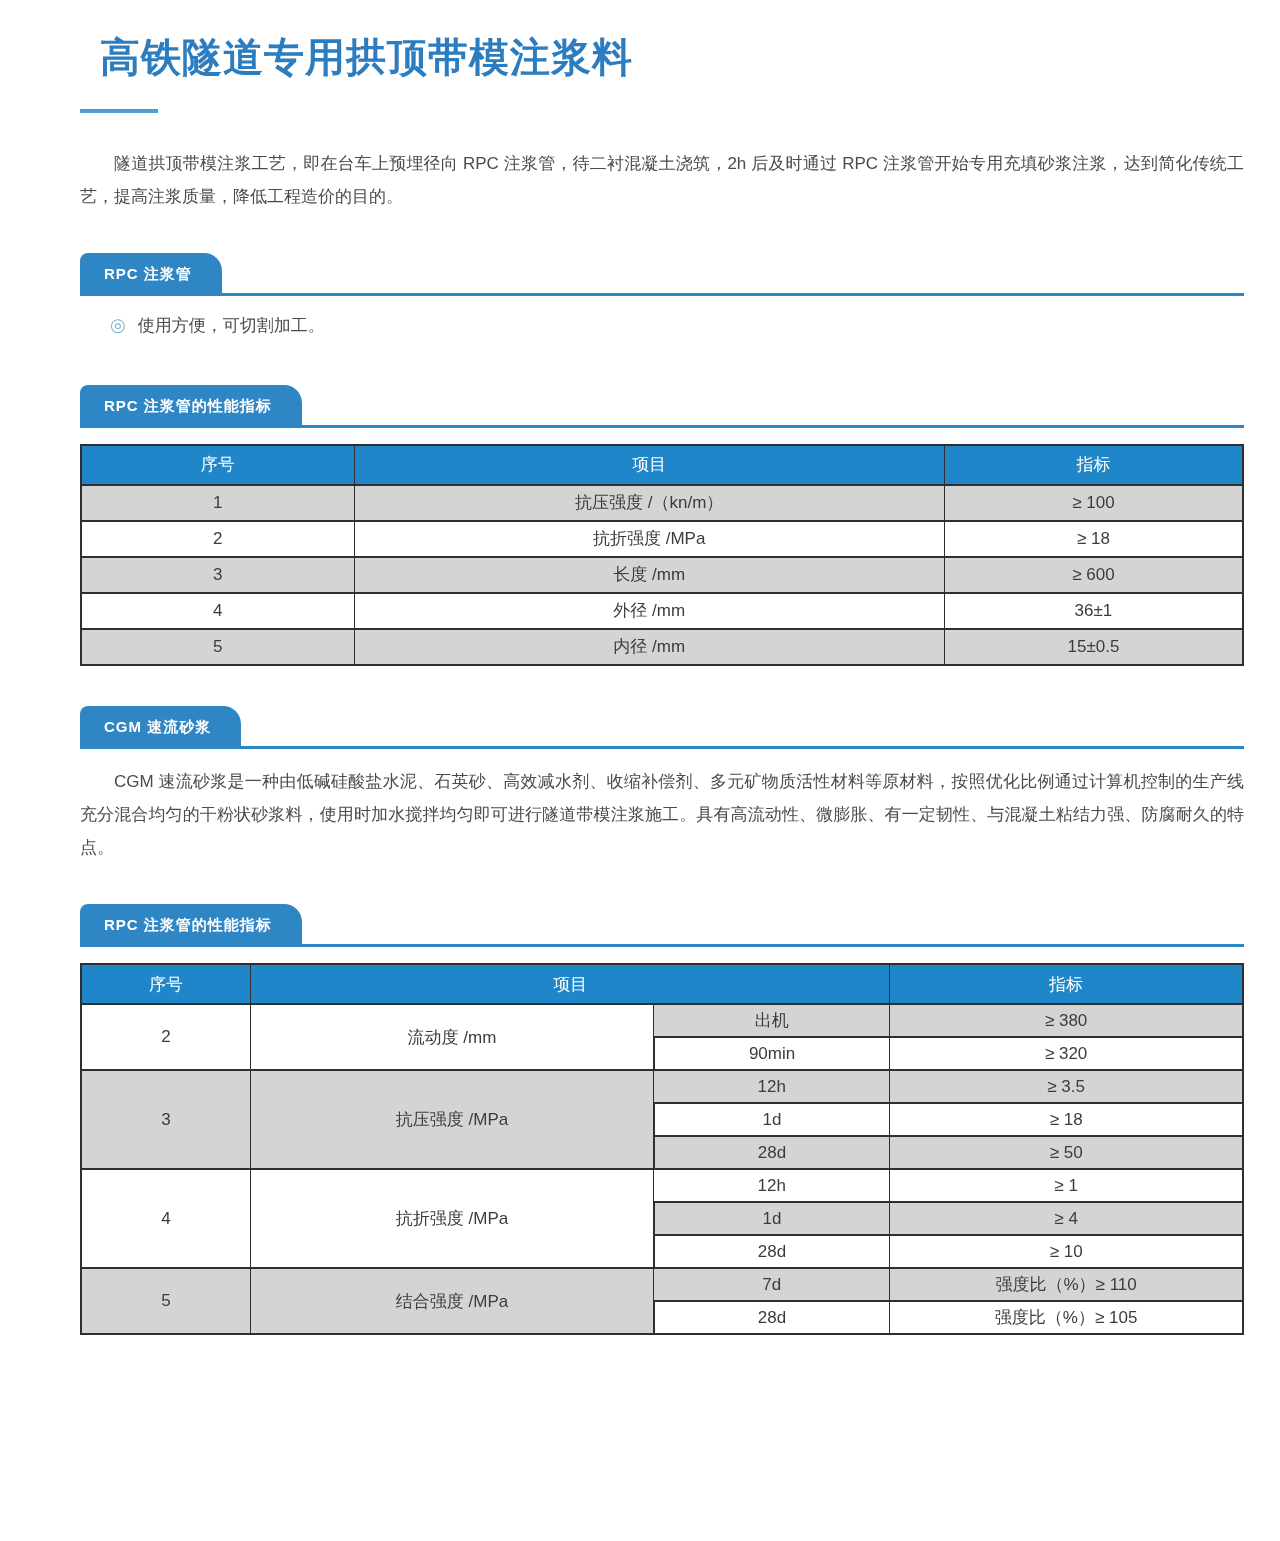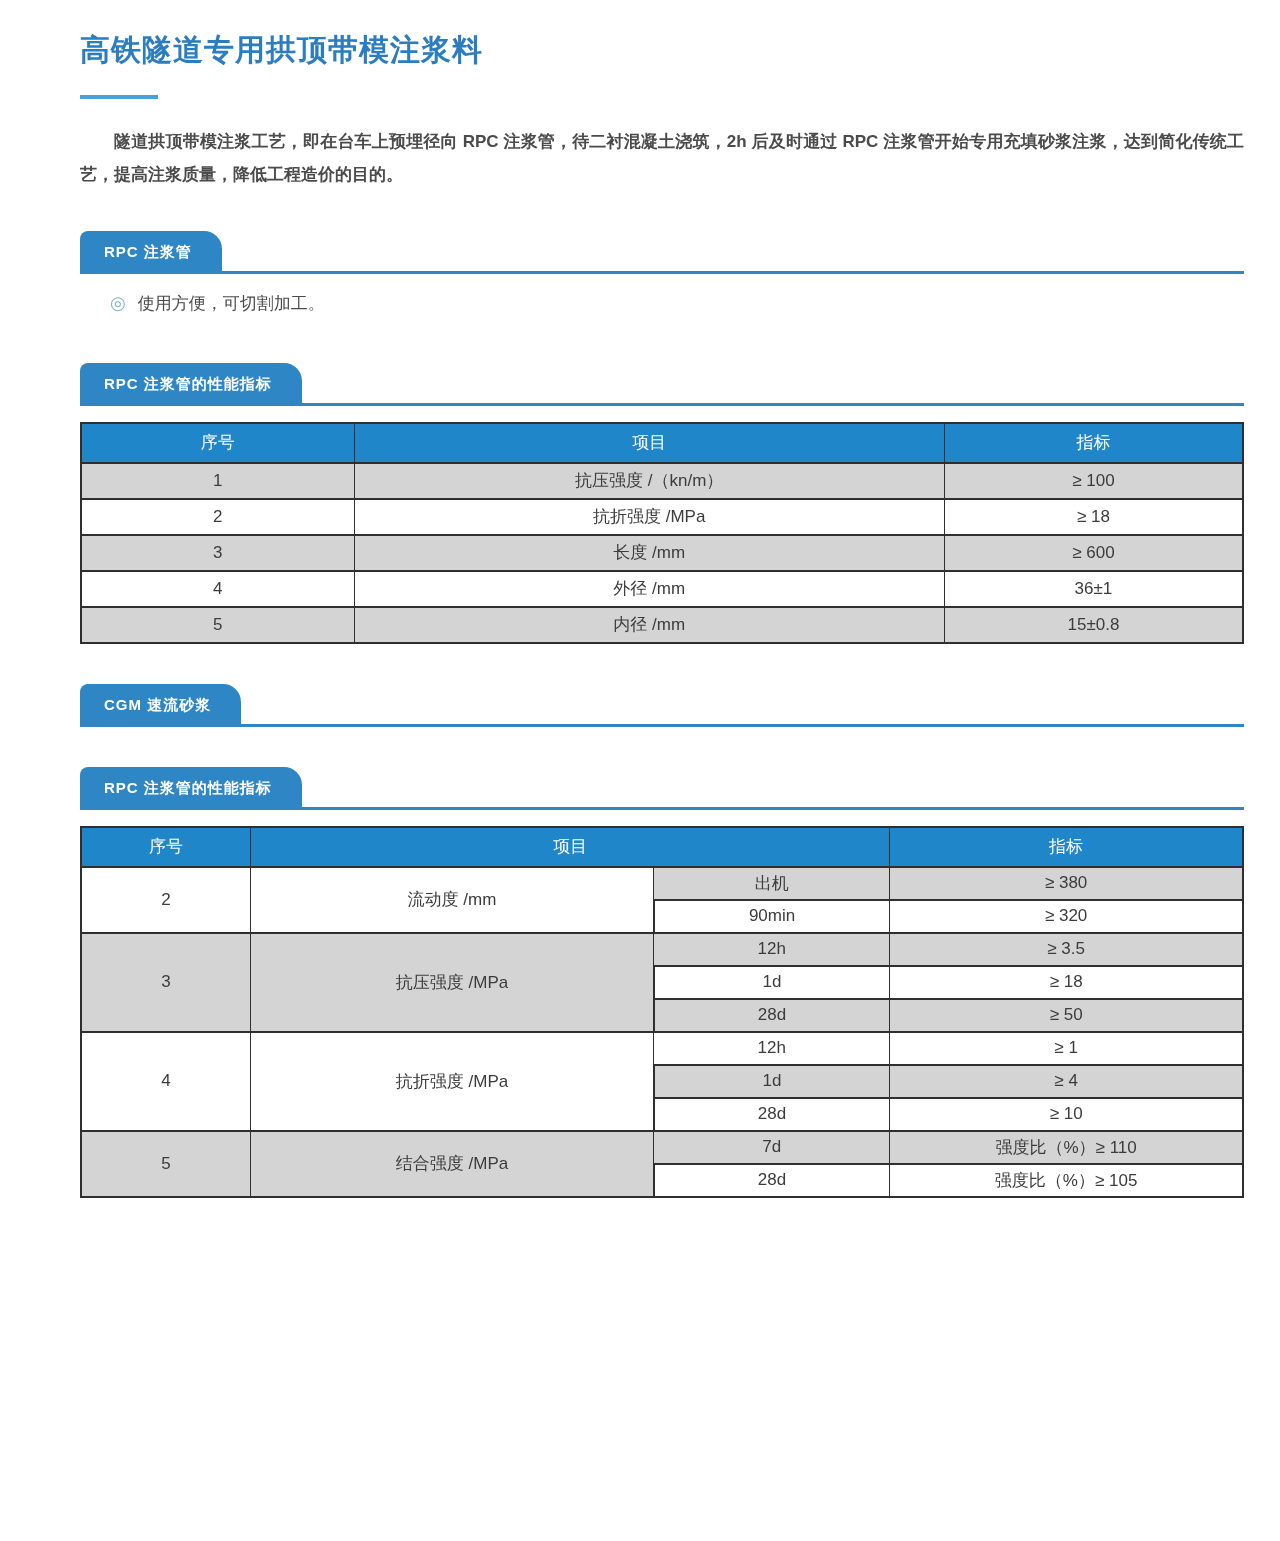--- a/index.html
+++ b/index.html
@@ -17,38 +17,39 @@
   body{
     width:1280px;
     min-height:1541px;
     font-family:"Liberation Sans","DejaVu Sans",sans-serif;
     color:var(--text);
   }
   .page{
     padding:30px 36px 26px 80px;
   }
   .page-title{
-    font-size:30px;
+    font-size:40px;
     font-weight:bold;
     color:var(--title-blue);
     letter-spacing:1px;
+    margin-left:20px;
   }
   .title-underline{
     width:78px;height:4px;
     background:var(--underline-blue);
     margin-top:24px;
   }
   p.body-text{
     font-size:17px;
     line-height:1.95;
     text-align:justify;
     text-indent:2em;
     color:var(--text);
   }
-  .intro{margin-top:26px;font-weight:bold;}
+  .intro{margin-top:34px;}
   .banner-wrap{
     border-bottom:3px solid var(--blue);
     margin-top:40px;
     line-height:0;
   }
   .banner{
     display:inline-block;
     background:var(--blue);
     color:#ffffff;
     font-weight:bold;
@@ -156,28 +157,29 @@
         <td>≥ 600</td>
       </tr>
       <tr>
         <td>4</td>
         <td>外径 /mm</td>
         <td>36±1</td>
       </tr>
       <tr class="gray">
         <td>5</td>
         <td>内径 /mm</td>
-        <td>15±0.8</td>
+        <td>15±0.5</td>
       </tr>
     </tbody>
   </table>
 
   <div class="banner-wrap">
     <span class="banner">CGM 速流砂浆</span>
   </div>
+  <p class="body-text section-desc">CGM 速流砂浆是一种由低碱硅酸盐水泥、石英砂、高效减水剂、收缩补偿剂、多元矿物质活性材料等原材料，按照优化比例通过计算机控制的生产线充分混合均匀的干粉状砂浆料，使用时加水搅拌均匀即可进行隧道带模注浆施工。具有高流动性、微膨胀、有一定韧性、与混凝土粘结力强、防腐耐久的特点。</p>
 
   <div class="banner-wrap">
     <span class="banner">RPC 注浆管的性能指标</span>
   </div>
 
   <table class="spec spec2">
     <colgroup>
         <col style="width:14.6%">
         <col style="width:34.7%">
         <col style="width:20.3%">

